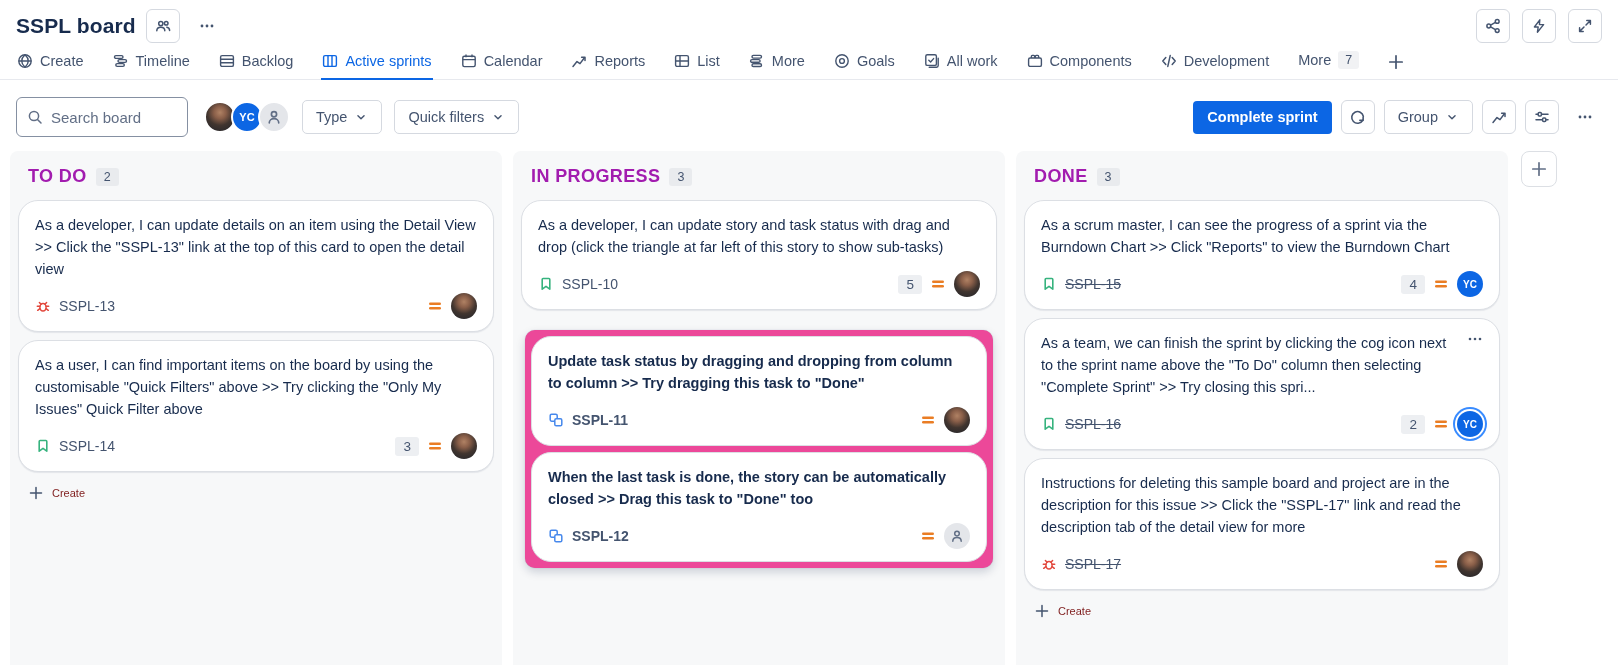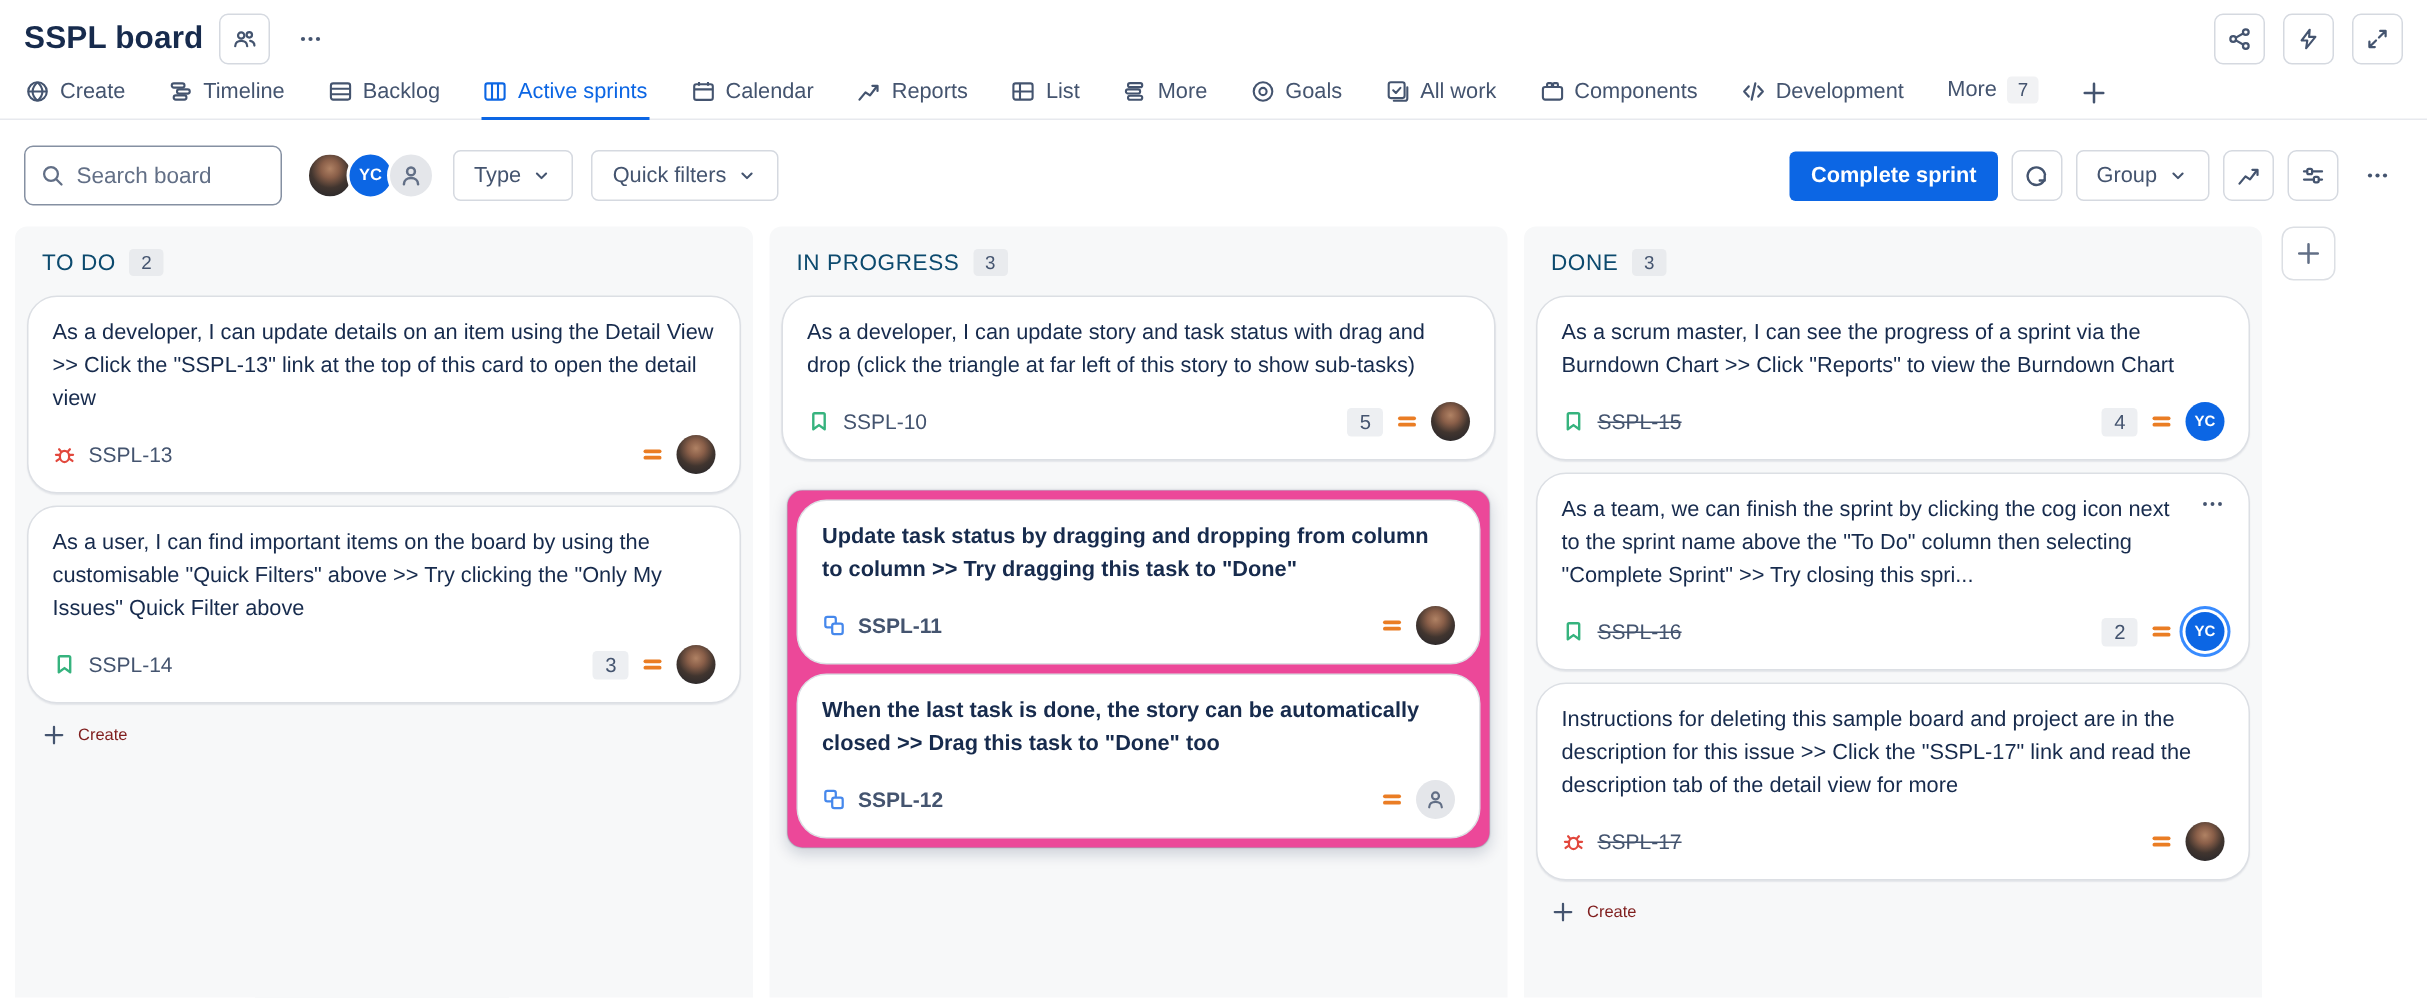--- a/index.html
+++ b/index.html
@@ -54,21 +54,21 @@
     border-radius:4px; font-size:14.5px; font-weight:600; cursor:pointer;
     font-family:"Liberation Sans", sans-serif; }
   .toolbar-right { display:flex; align-items:center; gap:9px; }
   .toolbar-right .dropdown-btn { margin-left:0; }
 
   
   .board { display:flex; align-items:flex-start; gap:11px; padding:0 10px; }
   .column { width:492px; flex:none; background:#F7F8F9; border-radius:8px; height:560px;
     overflow:hidden; }
   .col-header { display:flex; align-items:center; gap:9px; padding:15px 18px 9px 18px; }
-  .col-name { font-size:15px; font-weight:400; letter-spacing:.4px; color:#0c4a6e; }
+  .col-name { font-size:18px; font-weight:700; letter-spacing:.4px; color:#a21caf; }
   .count-badge { background:#E9EBEE; color:#44546F; font-size:12.5px; border-radius:3px;
     padding:2px 8px; }
   .cards { padding:4px 8px 0 8px; display:flex; flex-direction:column; gap:8px; }
   .card { background:#fff; border:1px solid #DCDFE4; border-radius:20px; padding:13px 16px 12px 16px;
     box-shadow:0 1px 1px rgba(9,30,66,.08); cursor:pointer; position:relative; }
   .card-summary { font-size:14.5px; line-height:22px; color:#172B4D; }
   .card-summary.pad-right { padding-right:26px; }
   .card-footer { display:flex; align-items:center; justify-content:space-between; margin-top:13px; }
   .cf-left { display:flex; align-items:flex-start; gap:8px; }
   .cf-right { display:flex; align-items:center; gap:8px; }

